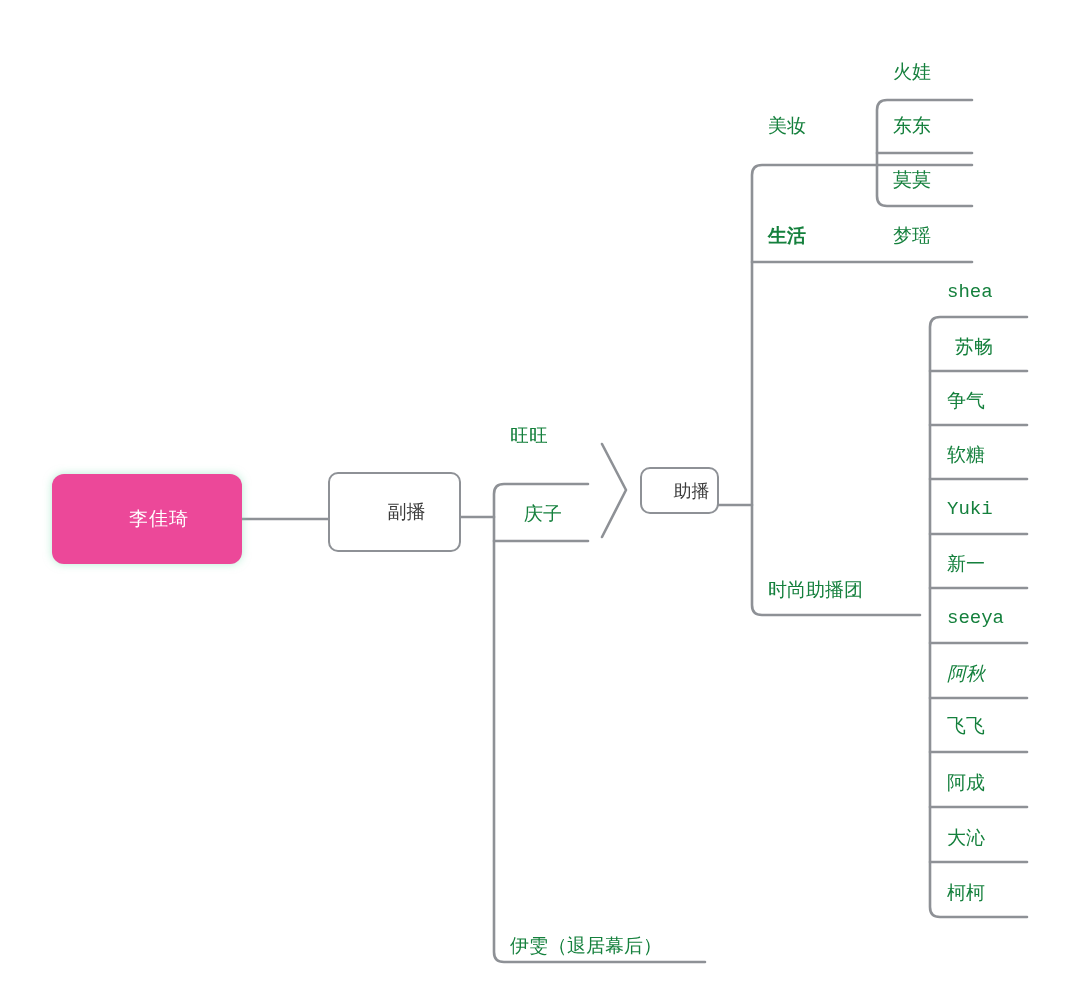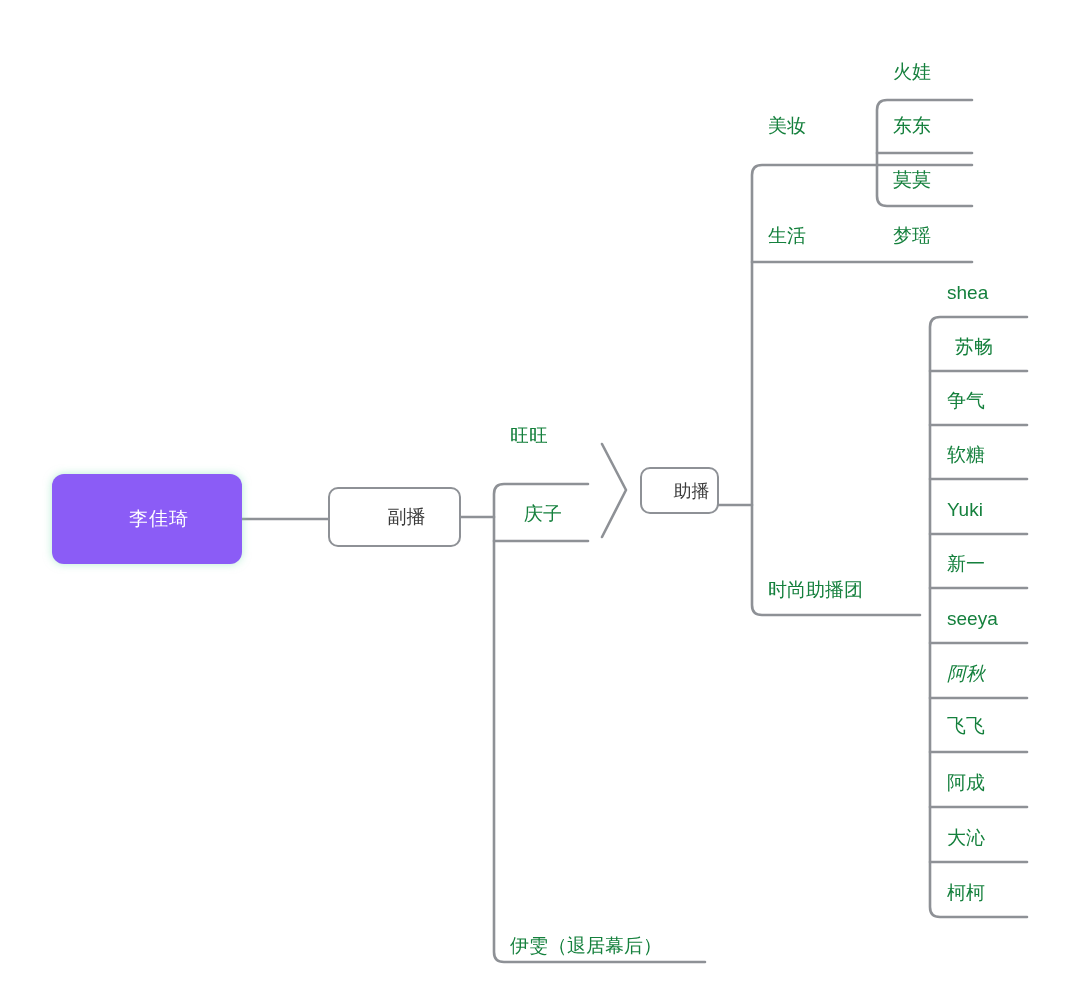--- a/index.html
+++ b/index.html
@@ -32,58 +32,59 @@
     justify-content: center;
     white-space: nowrap;
     padding-left: 24px;
   }
   
   .node-root {
     left: 52px;
     top: 474px;
     width: 190px;
     height: 90px;
-    background: #8b5cf6;
+    background: #ec4899;
     border-radius: 12px;
     color: #ffffff;
     font-size: 19px;
     letter-spacing: 1px;
     box-shadow: 0 0 8px rgba(120, 220, 175, 0.55);
   }
   
   .node-box {
     background: #ffffff;
     border: 2px solid #8e9196;
     border-radius: 10px;
     color: #3b3b3b;
     font-size: 19px;
   }
   .node-fuban {
     left: 328px;
-    top: 487px;
+    top: 472px;
     width: 133px;
-    height: 60px;
+    height: 80px;
   }
   .node-zhubo {
     left: 640px;
     top: 467px;
     width: 79px;
     height: 47px;
     font-size: 18px;
   }
   
   .label {
     position: absolute;
     color: #15803d;
     font-size: 19px;
     white-space: nowrap;
     line-height: 1;
   }
   .label-lat {
     font-size: 19px;
+    font-family: Liberation Mono, monospace;
   }
 </style>
 </head>
 <body>
 
 <div id="canvas">
 
   <svg id="wires" viewBox="0 0 1080 1007" xmlns="http://www.w3.org/2000/svg">
     <g fill="none" stroke="#8e9196" stroke-width="2.6" stroke-linecap="round" stroke-linejoin="round">
 
@@ -126,21 +127,21 @@
 
   <div class="node node-box node-zhubo">
     <span>助播</span>
   </div>
 
   <div class="label" style="left:510px; top:426px;">旺旺</div>
   <div class="label" style="left:524px; top:504px;">庆子</div>
   <div class="label" style="left:510px; top:936px;">伊雯（退居幕后）</div>
 
   <div class="label" style="left:768px; top:116px;">美妆</div>
-  <div class="label" style="left:768px; top:226px;">生活</div>
+  <div class="label" style="left:768px; top:226px;font-weight:bold;">生活</div>
   <div class="label" style="left:768px; top:580px;">时尚助播团</div>
 
   <div class="label" style="left:893px; top:62px;">火娃</div>
   <div class="label" style="left:893px; top:116px;">东东</div>
   <div class="label" style="left:893px; top:170px;">莫莫</div>
 
   <div class="label" style="left:893px; top:226px;">梦瑶</div>
 
   <div class="label label-lat" style="left:947px; top:283px;">shea</div>
   <div class="label" style="left:947px; top:337px;margin-left:8px;">苏畅</div>

